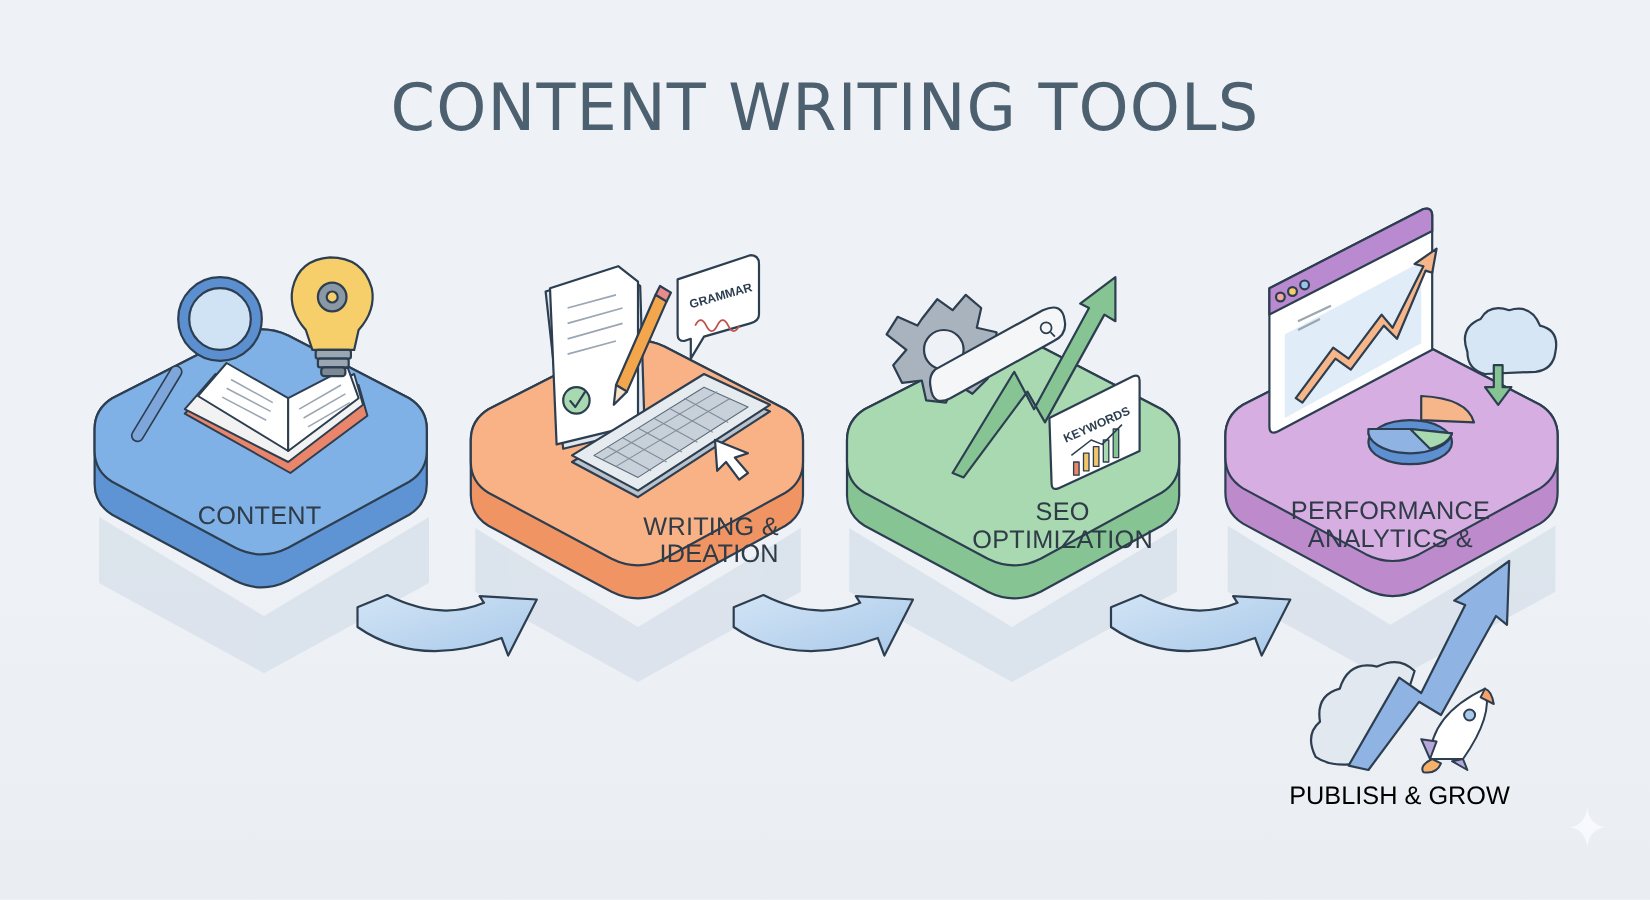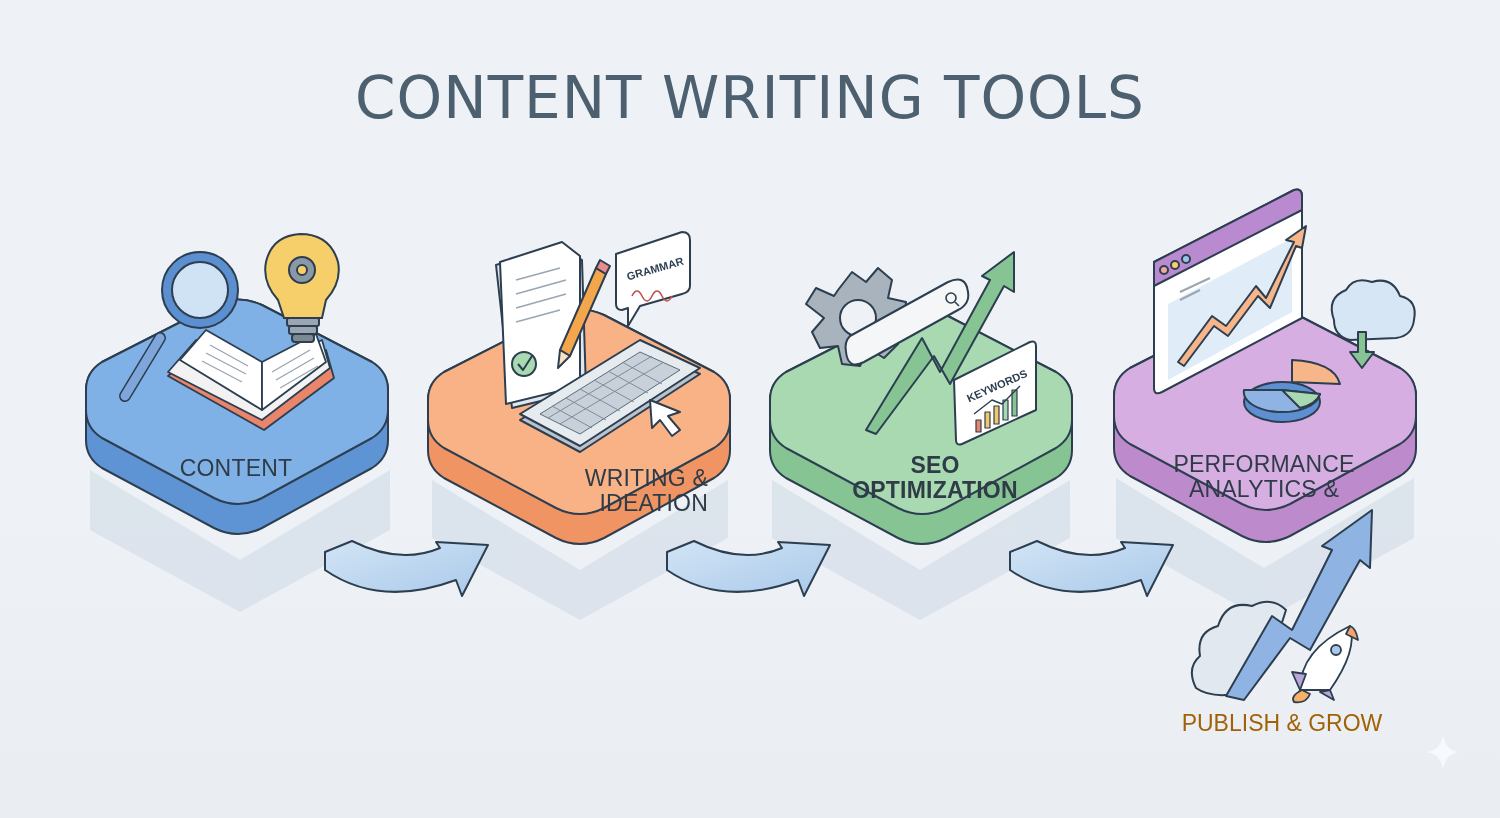--- a/index.html
+++ b/index.html
@@ -13,22 +13,22 @@
     font-size: 58px; font-weight: 300; letter-spacing: 1px;
     color: #4d6070; font-family: "DejaVu Sans", sans-serif; font-weight: normal;
     transform: scaleY(1.02);
   }
   .stage-svg { position: absolute; left: 0; top: 0; width: 1500px; height: 818px; }
   .label {
     position: absolute; text-align: center; font-size: 23px; line-height: 25px;
     color: #2f3c48; letter-spacing: 0.2px; width: 260px;
   }
   .label-publish {
-    position: absolute; font-size: 23px; color: #a16207; left: 1172px; top: 710px;
-    width: 220px; text-align: center;
+    position: absolute; font-size: 23px; color: #000000; left: 1172px; top: 710px;
+    width: 220px; text-align: left;
   }
   .sparkle { position: absolute; left: 1425px; top: 732px; }
 </style>
 </head>
 <body>
 
 <div class="title">CONTENT WRITING TOOLS</div>
 
 <svg class="stage-svg" viewBox="0 0 1500 818" xmlns="http://www.w3.org/2000/svg">
   <defs>
@@ -212,21 +212,21 @@
   </g>
 </svg>
 
 <div class="label" style="left:106px; top:456px;">
   <div>CONTENT</div>
 </div>
 <div class="label" style="left:448px; top:466px;text-align:right;">
   <div>WRITING &amp;</div>
   <div>IDEATION</div>
 </div>
-<div class="label" style="left:805px; top:453px;font-weight:bold;">
+<div class="label" style="left:836px; top:453px;">
   <div>SEO</div>
   <div>OPTIMIZATION</div>
 </div>
 <div class="label" style="left:1134px; top:452px;">
   <div>PERFORMANCE</div>
   <div>ANALYTICS &amp;</div>
 </div>
 
 <div class="label-publish">PUBLISH &amp; GROW</div>
 

